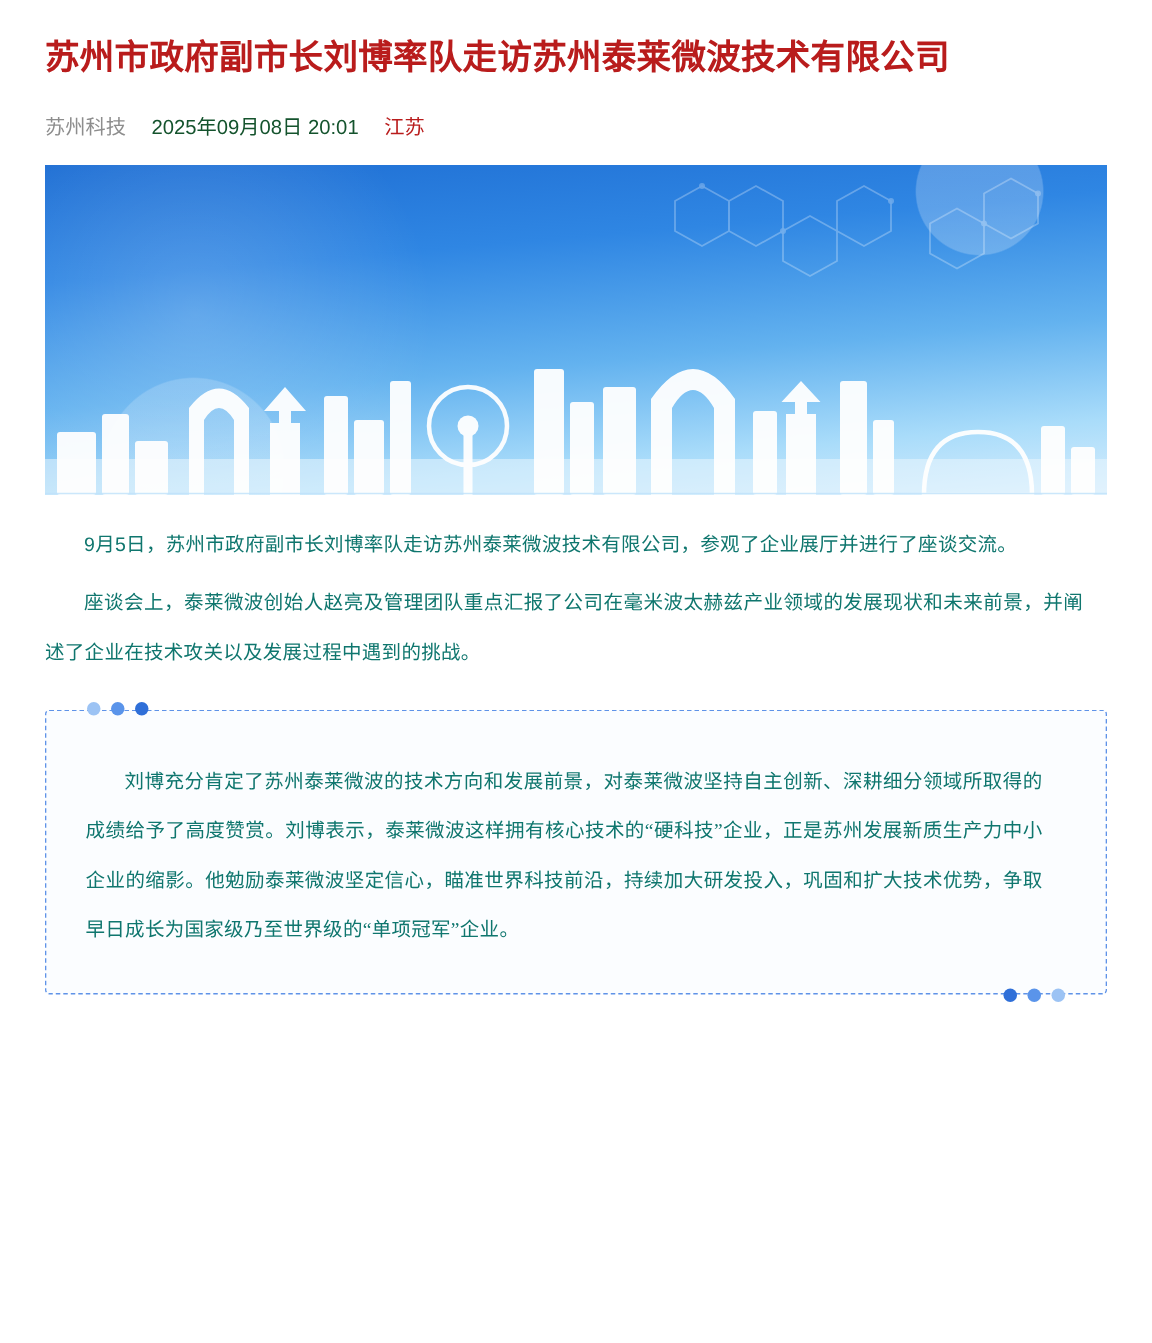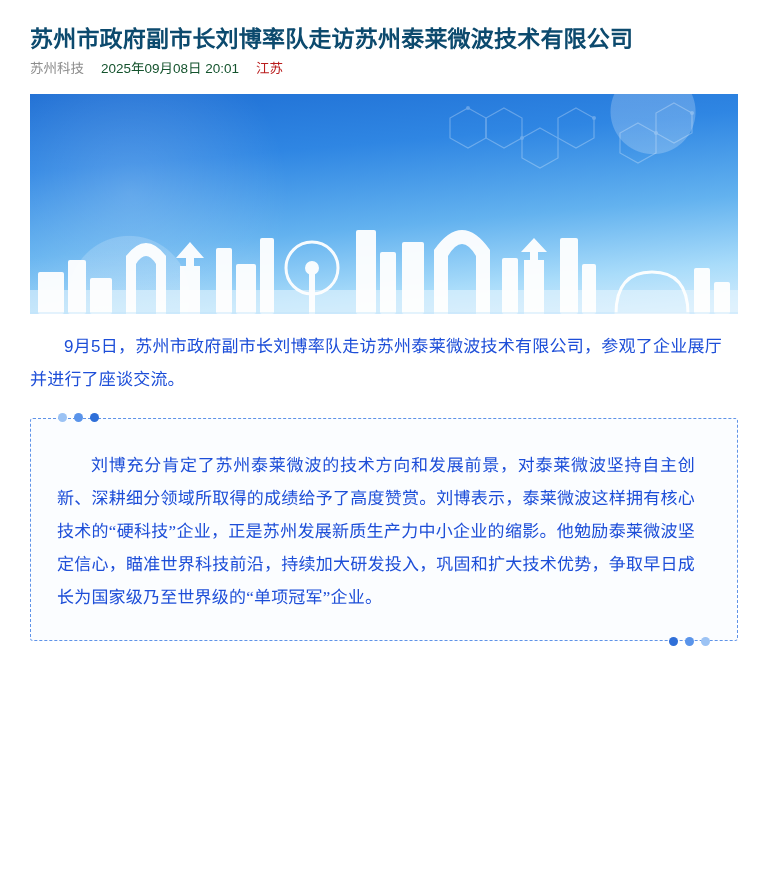--- a/index.html
+++ b/index.html
@@ -21,30 +21,31 @@
     width: 768px;
     box-sizing: border-box;
     padding: 18px 30px 0 30px;
   }
 
   
   .headline {
     font-size: 23px;
     line-height: 34px;
     font-weight: bold;
-    color: #0c4a6e;
+    color: #b91c1c;
     letter-spacing: 0.2px;
     margin: 4px 0 0 0;
+    font-family: Liberation Serif, serif;
   }
 
   
   .meta {
     display: flex;
     align-items: center;
-    margin-top: 4px;
+    margin-top: 20px;
     font-size: 13.5px;
     color: #9a9a9a;
     line-height: 18px;
   }
   .meta .source {
     color: #8d8d8d;
   }
   .meta .date {
     margin-left: 17px;
     color: #14532d;
@@ -112,23 +113,23 @@
     left: 0;
     width: 708px;
     height: 120px;
   }
 
   
   .body-text {
     margin-top: 16px;
   }
   .para {
-    font-size: 17px;
+    font-size: 13px;
     line-height: 33px;
-    color: #1d4ed8;
+    color: #0f766e;
     text-indent: 2em;
     text-align: justify;
     margin: 0 16px 6px 0;
     letter-spacing: 0.2px;
   }
 
   
   .quote-wrap {
     position: relative;
     margin: 22px 0 4px 0;
@@ -249,20 +250,21 @@
       </g>
 
       <g stroke="#bfe2fb" stroke-width="1" opacity="0.8">
         <line x1="0" y1="119" x2="708" y2="119"></line>
       </g>
     </svg>
   </div>
 
   <div class="body-text">
     <p class="para">9月5日，苏州市政府副市长刘博率队走访苏州泰莱微波技术有限公司，参观了企业展厅并进行了座谈交流。</p>
+    <p class="para">座谈会上，泰莱微波创始人赵亮及管理团队重点汇报了公司在毫米波太赫兹产业领域的发展现状和未来前景，并阐述了企业在技术攻关以及发展过程中遇到的挑战。</p>
   </div>
 
   <div class="quote-wrap">
     <div class="dots top-left">
       <span></span>
       <span></span>
       <span></span>
     </div>
     <div class="quote-box">
       <p class="para">刘博充分肯定了苏州泰莱微波的技术方向和发展前景，对泰莱微波坚持自主创新、深耕细分领域所取得的成绩给予了高度赞赏。刘博表示，泰莱微波这样拥有核心技术的“硬科技”企业，正是苏州发展新质生产力中小企业的缩影。他勉励泰莱微波坚定信心，瞄准世界科技前沿，持续加大研发投入，巩固和扩大技术优势，争取早日成长为国家级乃至世界级的“单项冠军”企业。</p>

